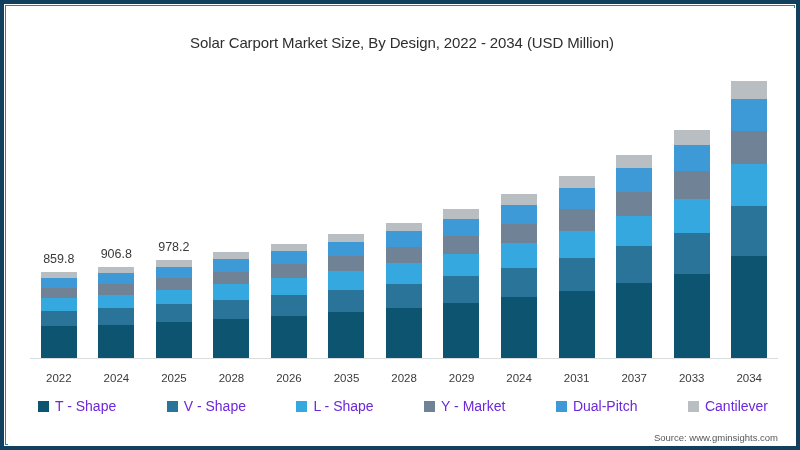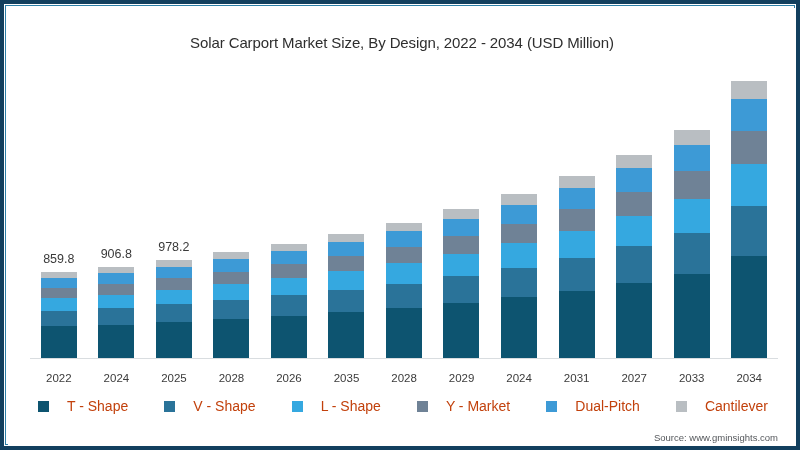--- a/index.html
+++ b/index.html
@@ -141,22 +141,21 @@
   }
   .legend-swatch {
     width: 11px;
     height: 11px;
     margin-right: 6px;
     display: inline-block;
     flex: none;
   }
   .legend-label {
     font-size: 14px;
-    color: #c2410c;
-    margin-left: 12px;
+    color: #6d28d9;
   }
 
   
   .source {
     position: absolute;
     right: 18px;
     top: 424px;
     font-size: 9.5px;
     color: #55585c;
   }
@@ -313,21 +312,21 @@
         <div class="xtick">2022</div>
         <div class="xtick">2024</div>
         <div class="xtick">2025</div>
         <div class="xtick">2028</div>
         <div class="xtick">2026</div>
         <div class="xtick">2035</div>
         <div class="xtick">2028</div>
         <div class="xtick">2029</div>
         <div class="xtick">2024</div>
         <div class="xtick">2031</div>
-        <div class="xtick">2027</div>
+        <div class="xtick">2037</div>
         <div class="xtick">2033</div>
         <div class="xtick">2034</div>
       </div>
 
     <div class="legend" id="legend">
         <div class="legend-item">
           <span class="legend-swatch" style="background: rgb(13, 84, 112);"></span>
           <span class="legend-label">T - Shape</span>
         </div>
         <div class="legend-item">

